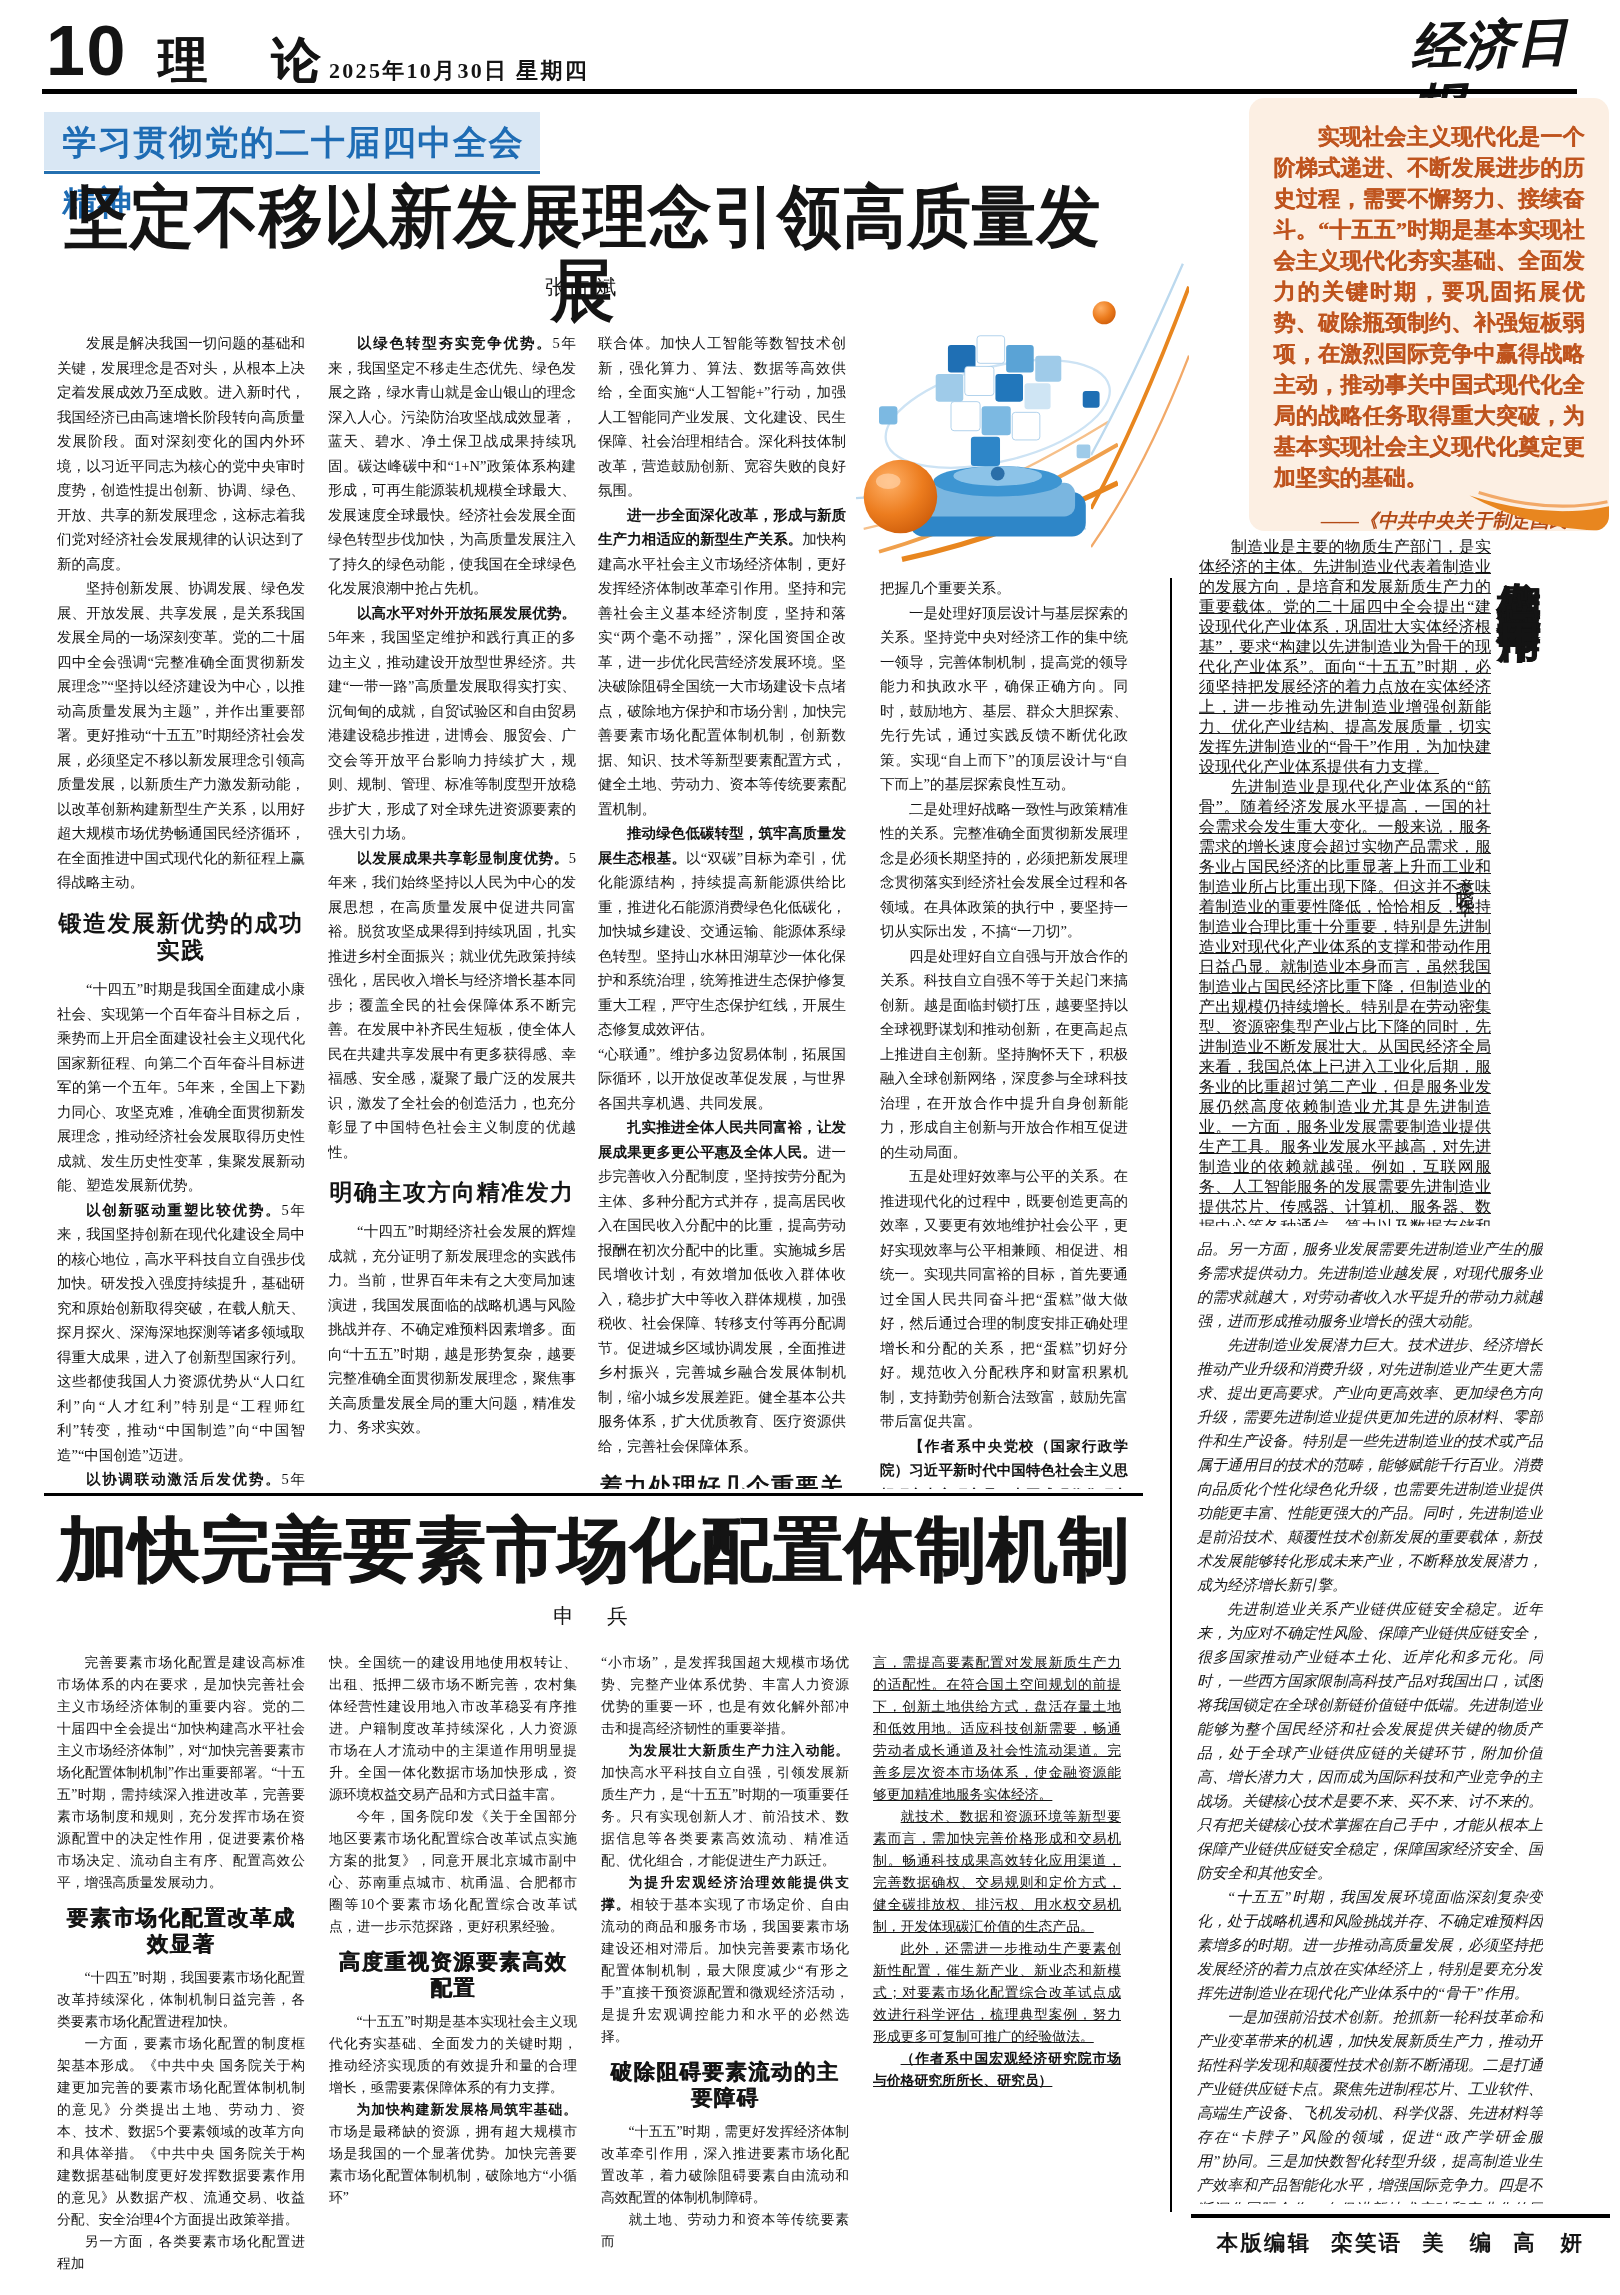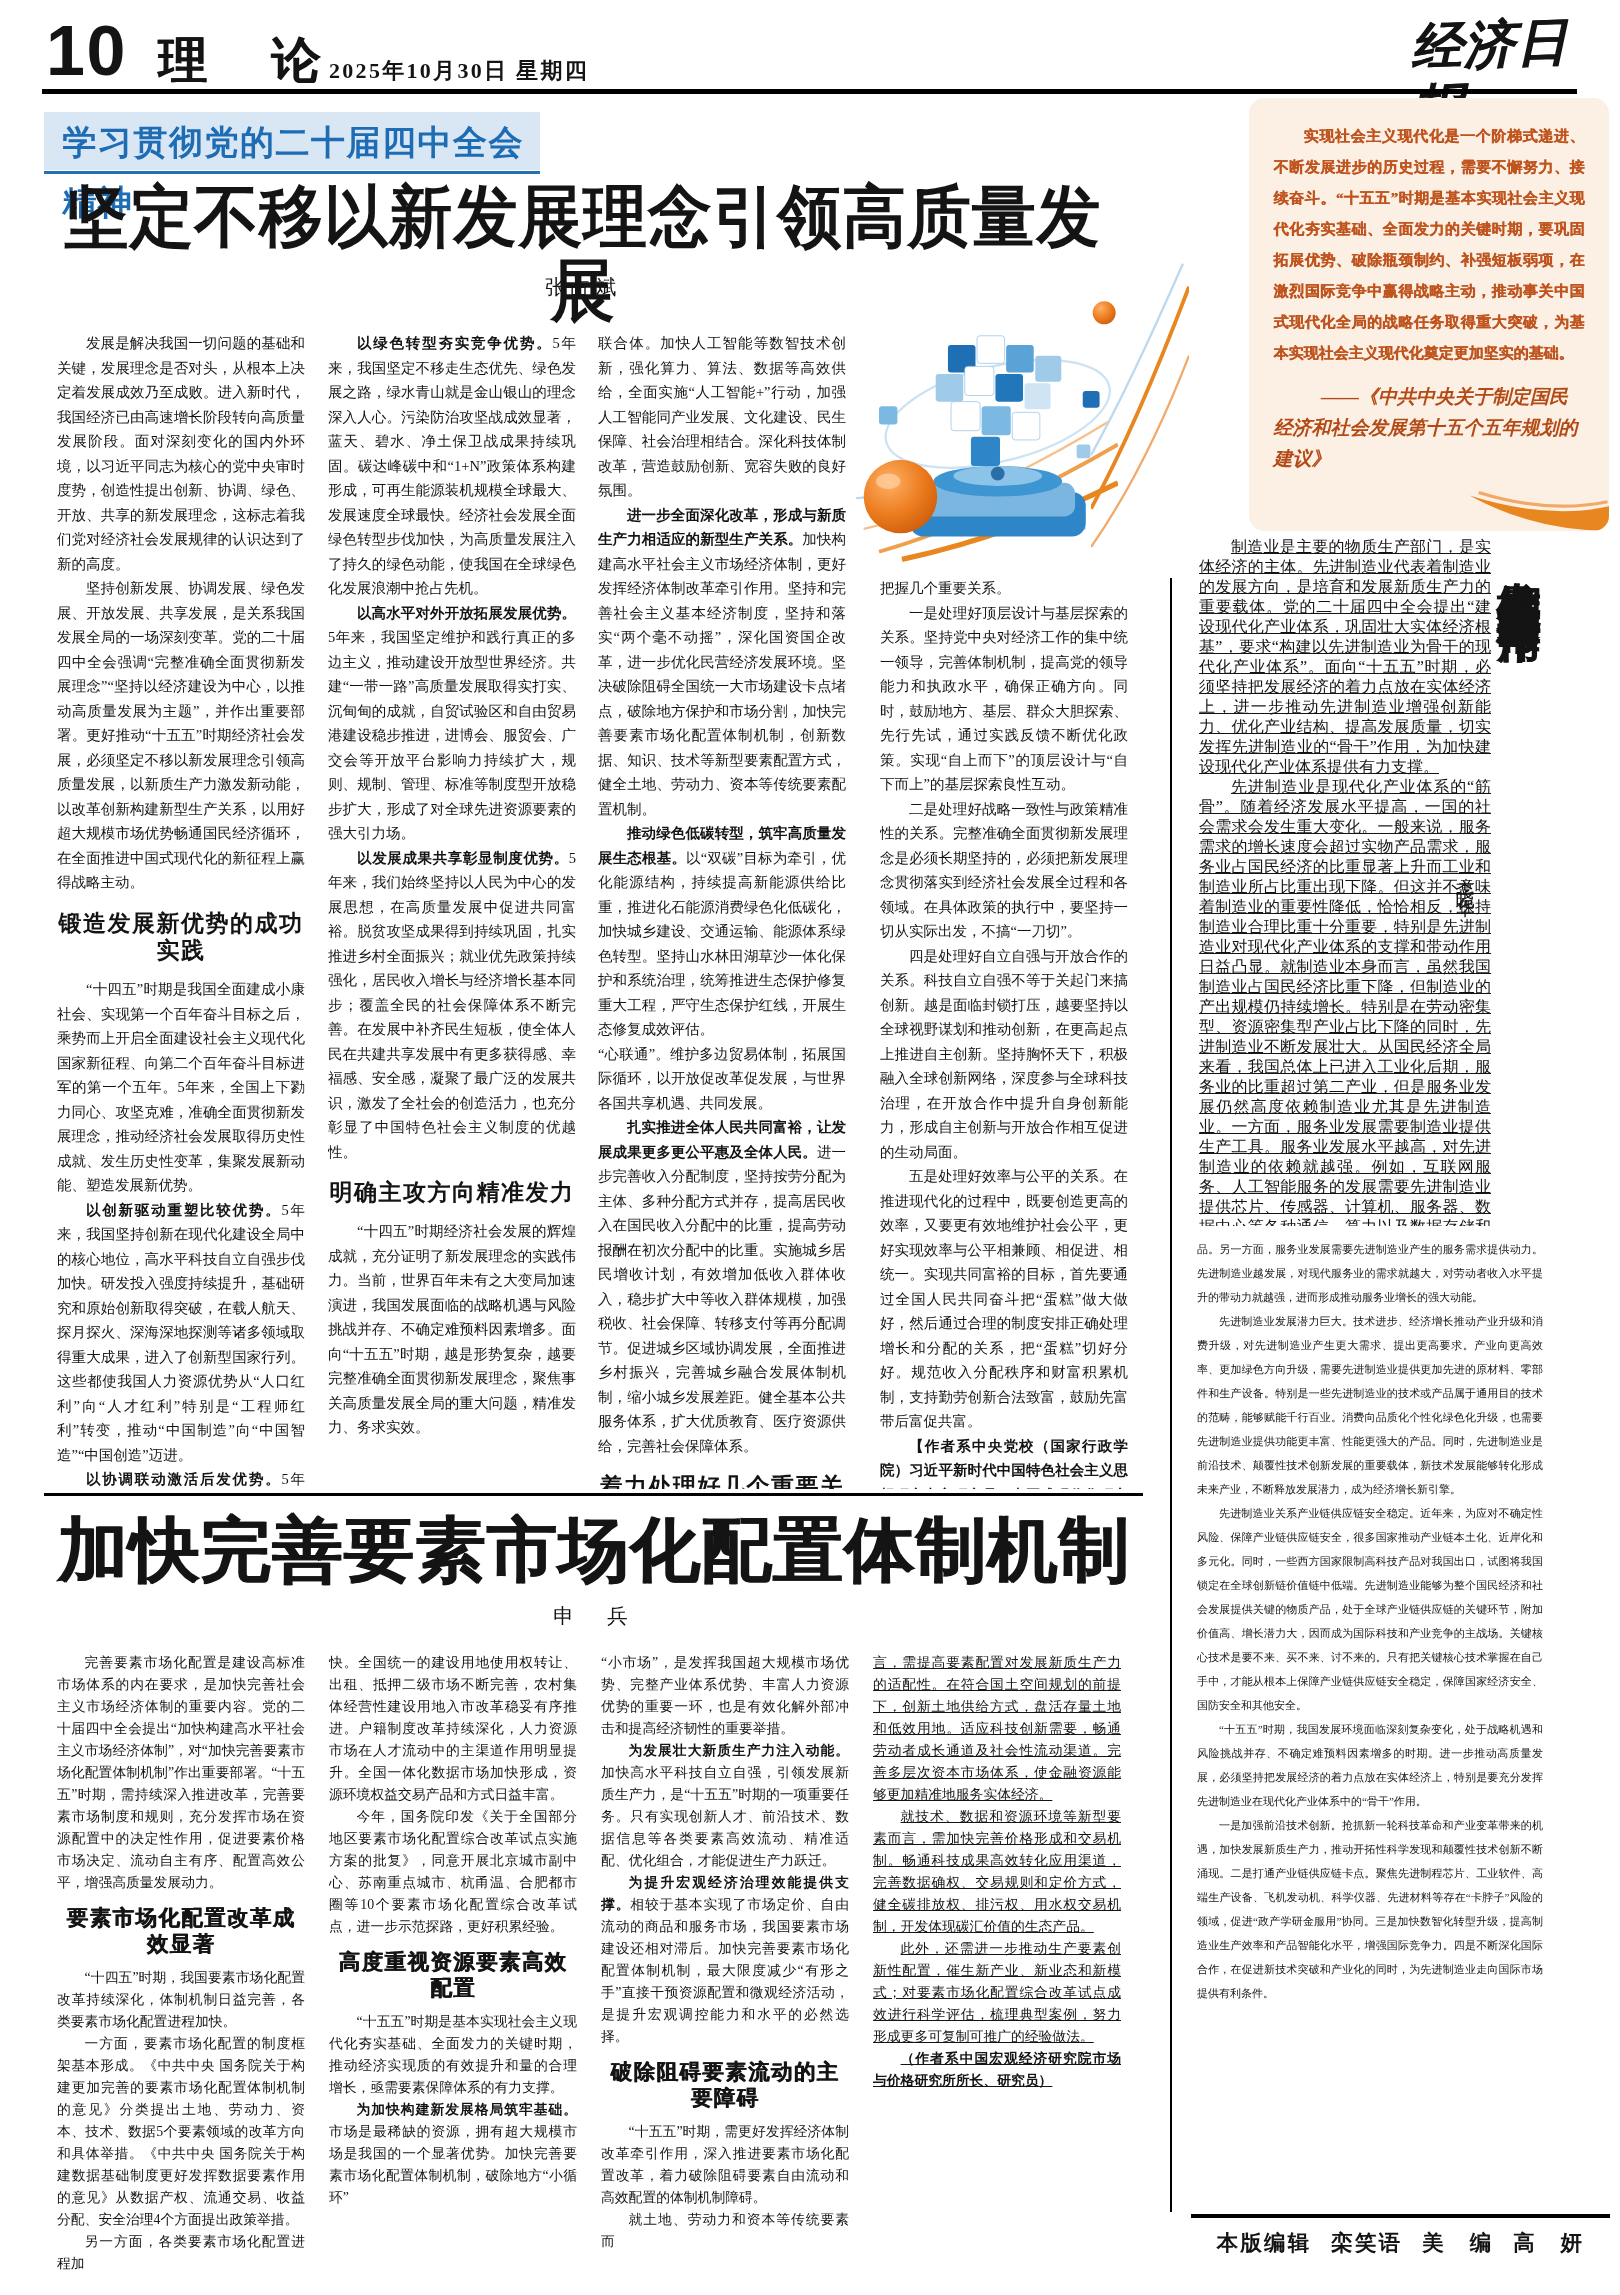--- a/index.html
+++ b/index.html
@@ -31,33 +31,33 @@
   .col p b{font-family:"Liberation Sans","DejaVu Sans",sans-serif;font-weight:700;}
   .col p.note{font-weight:600;}
   .col .col-head{font:900 23px/1.2 "Liberation Sans",sans-serif;text-align:center;
                  letter-spacing:1.5px;margin:15.3px 0 12.2px;text-indent:0;}
   .maincol{width:248px;top:331px;height:1158px;font-size:14.5px;line-height:24.5px;}
   .a2col{width:248px;top:1652px;height:626px;font-size:13.8px;line-height:22px;}
   .a2col .col-head{font:900 21.4px/1.2 "Liberation Serif",serif;text-shadow:0.8px 0 0 currentColor;margin:12.2px 0 9.2px;}
   
   .quotebox{left:1249px;top:98px;width:360px;height:433px;background:#fcefe3;border-radius:15.3px;
             overflow:hidden;}
-  .quotebox .qt{margin:23px 24.5px 0;color:#bf541e;font-weight:700;font-size:15px;line-height:31px;
+  .quotebox .qt{margin:23px 24.5px 0;color:#bf541e;font-weight:700;font-size:22px;line-height:31px;
                 text-align:justify;text-indent:2em;text-shadow:0.5px 0 0 currentColor;}
   .quotebox .qs{margin:12.2px 24.5px 0;color:#b34a16;font-size:19px;line-height:31px;font-style:italic;
                 text-indent:2.5em;font-weight:700;}
   
   .vrule{left:1170px;top:578px;width:2.3px;height:1634px;background:#000;}
   .vtitle{left:1497px;top:548px;height:681px;writing-mode:vertical-rl;
           font:900 44px/1 "Liberation Sans","DejaVu Sans",sans-serif;letter-spacing:3.1px;
           text-shadow:0.8px 0 0 currentColor;}
   .vauthor{left:1456px;top:865px;writing-mode:vertical-rl;font:400 19px/1 "Liberation Serif",serif;
            letter-spacing:9.2px;}
   .rcolA{left:1199px;top:537px;width:292px;height:689px;font-size:16px;line-height:20px;text-decoration:underline;}
-  .rcolB{left:1197px;top:1237px;width:346px;height:967px;font-size:11px;line-height:24px;}
+  .rcolB{left:1197px;top:1237px;width:346px;height:967px;font-size:15px;line-height:24px;font-style:italic;}
   .credits{left:1191px;top:2229px;width:419px;text-align:center;font:600 21.4px/1.4 "Liberation Serif",serif;
            letter-spacing:2.3px;}
   .credits span{margin:0 6.1px;}
   
   .a2headline{left:44px;top:1512px;width:1099px;text-align:center;
               font:900 70px/1.1 "Liberation Serif","DejaVu Serif",serif;letter-spacing:1.5px;
               text-shadow:1.5px 0 0 currentColor;}
   .a2byline{left:44px;top:1606px;width:1099px;text-align:center;font:400 20.7px/1 "Liberation Serif",serif;letter-spacing:6.1px;}
   
   .illus{left:856px;top:299px;width:262px;height:265px;}

